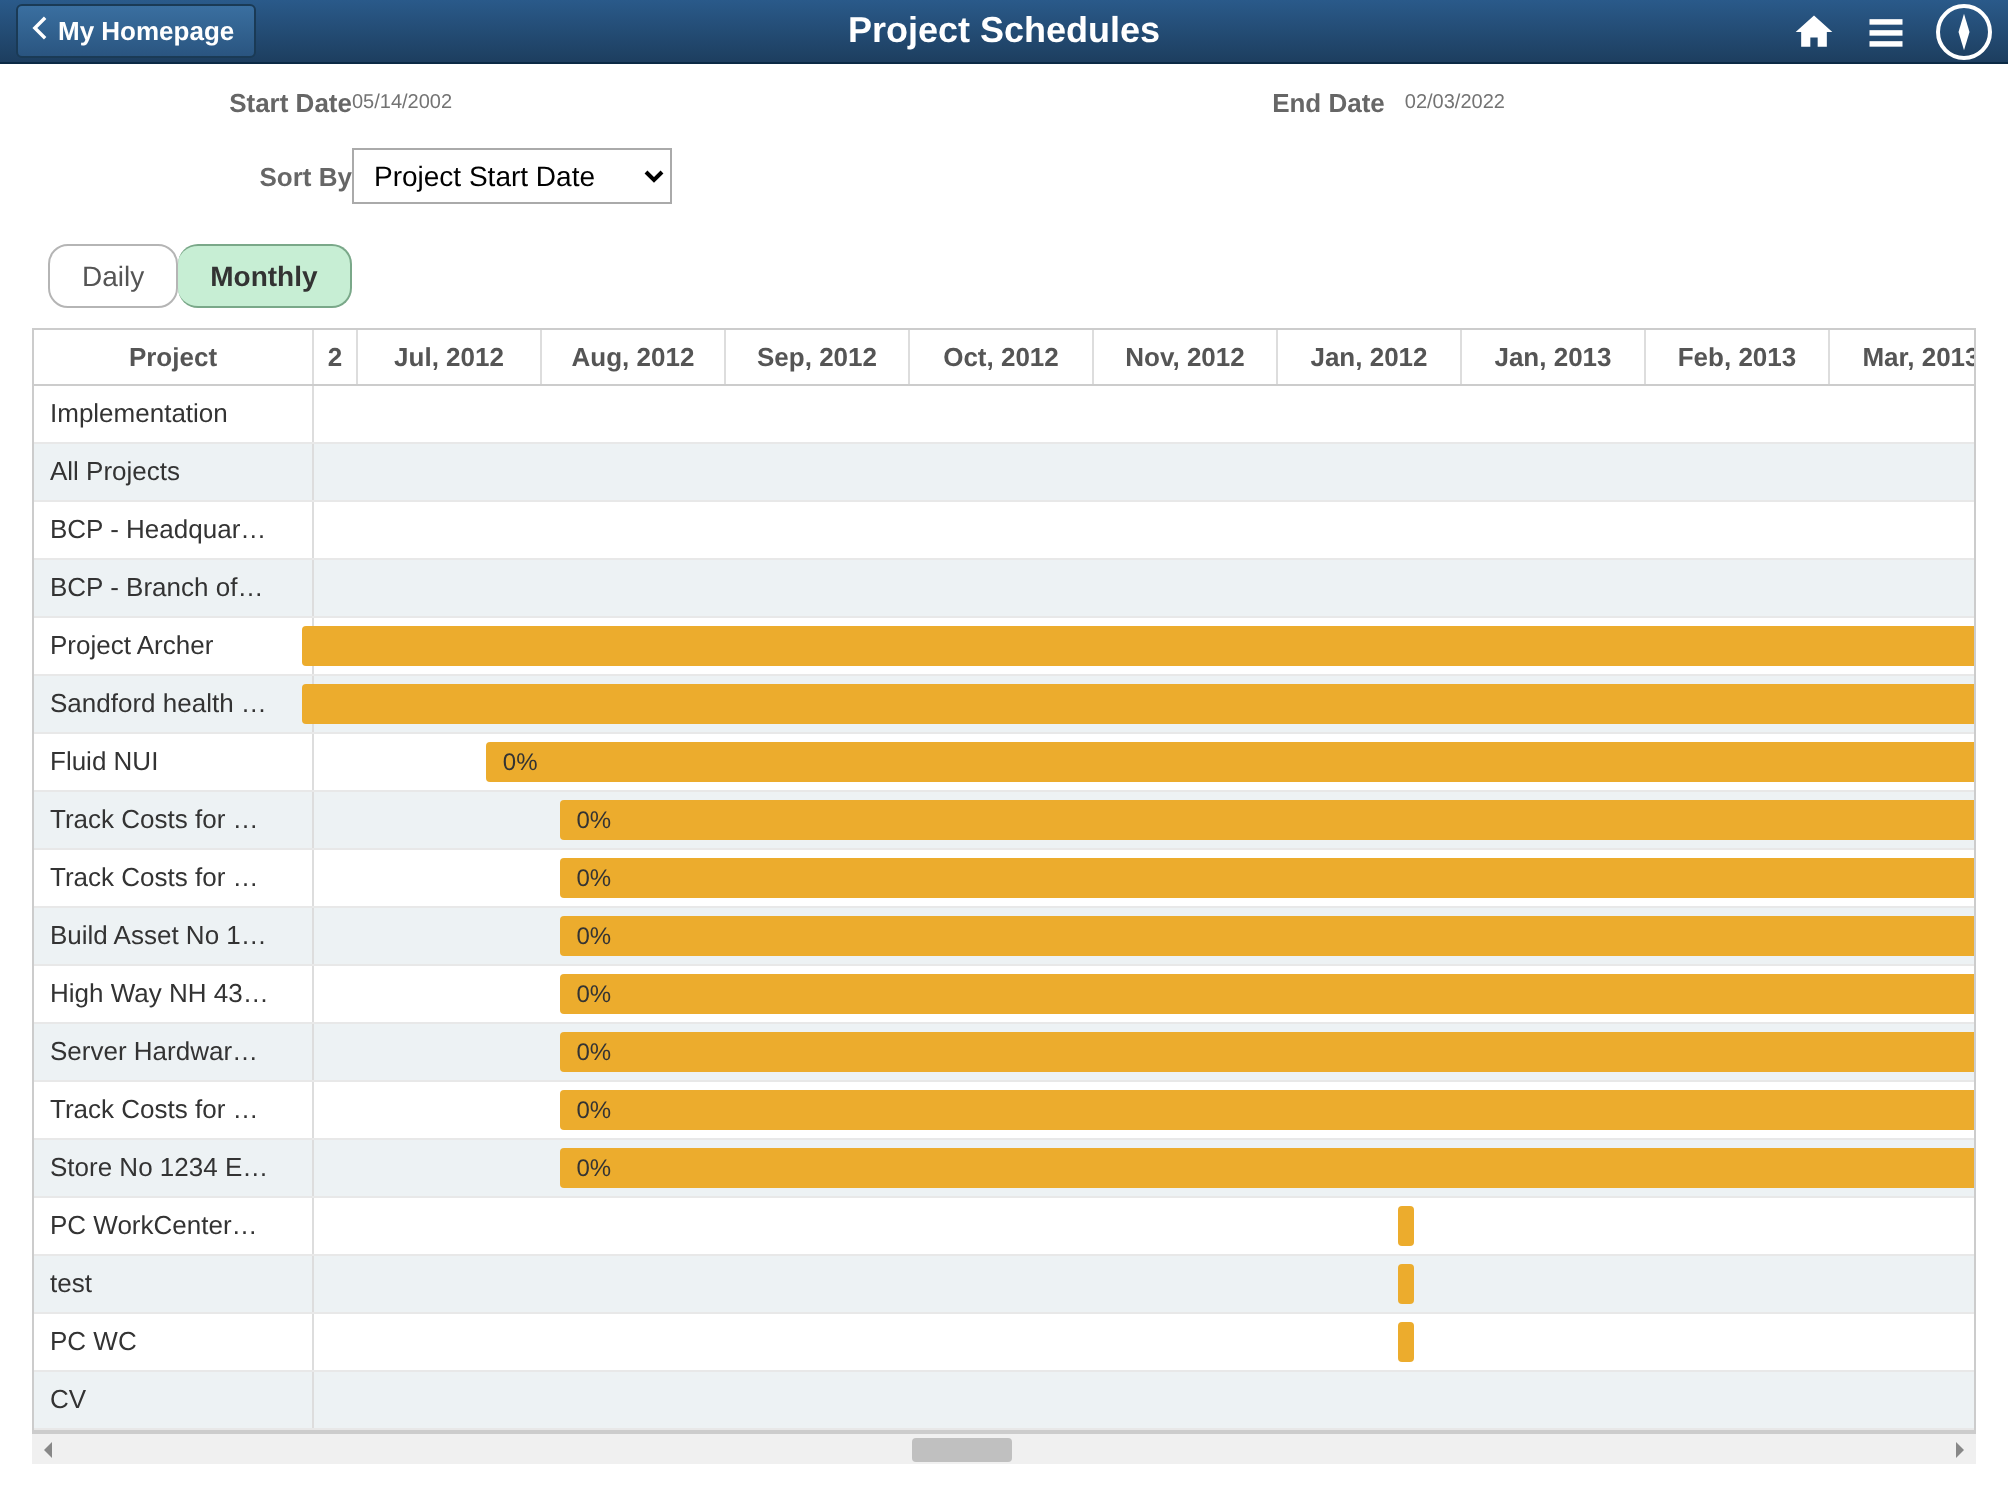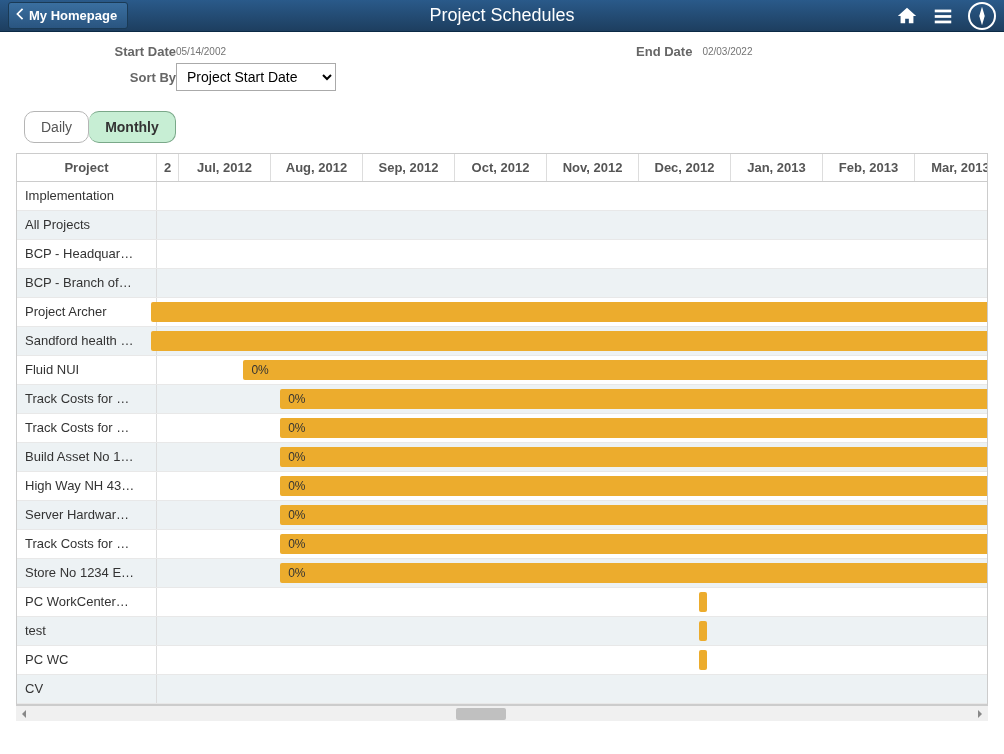--- a/index.html
+++ b/index.html
@@ -27,21 +27,21 @@
     cursor: pointer;
     gap: 4px;
   }
   .back-btn svg { width: 10px; height: 12px; }
   .header-title {
     position: absolute;
     left: 50%;
     transform: translateX(-50%);
     color: #fff;
     font-size: 18px;
-    font-weight: normal;
+    font-weight: bold;
   }
   .header-icons {
     margin-left: auto;
     display: flex;
     gap: 14px;
     align-items: center;
   }
   .header-icons span { cursor: pointer; display: flex; }
   .header-icons svg { width: 22px; height: 22px; fill: #fff; }
   .compass-wrap {
@@ -158,21 +158,21 @@
     <div class="filter-group">
       <div class="filter-label">Start Date</div>
       <div class="filter-value">05/14/2002</div>
     </div>
     <div class="filter-spacer"></div>
     <div class="filter-group">
       <div class="filter-label" style="width:auto;padding-right:10px">End Date</div>
       <div class="filter-value">02/03/2022</div>
     </div>
   </div>
-  <div class="filter-row" style="margin-top:4px">
+  <div class="filter-row" style="margin-top:15px">
     <div class="filter-label">Sort By</div>
     <select class="sort-select">
       <option>Project Start Date</option>
     </select>
   </div>
 </div>
 
 <div class="tabs-row">
   <div class="tab-group">
     <button class="tab-btn">Daily</button>
@@ -185,21 +185,21 @@
     <div class="grid-inner">
       <div class="grid-header-row">
         <div class="gh-cell gh-project">Project</div>
         <div class="gh-cell gh-stub">2</div>
         <div id="month-headers" style="display:flex">
             <div class="gh-cell gh-month">Jul, 2012</div>
             <div class="gh-cell gh-month">Aug, 2012</div>
             <div class="gh-cell gh-month">Sep, 2012</div>
             <div class="gh-cell gh-month">Oct, 2012</div>
             <div class="gh-cell gh-month">Nov, 2012</div>
-            <div class="gh-cell gh-month">Dec, 2012</div>
+            <div class="gh-cell gh-month">Jan, 2012</div>
             <div class="gh-cell gh-month">Jan, 2013</div>
             <div class="gh-cell gh-month">Feb, 2013</div>
             <div class="gh-cell gh-month">Mar, 2013</div>
           </div>
       </div>
       <div id="grid-body">
           <div class="grid-body-row odd">
             <div class="gb-project">Implementation</div>
             <div class="gb-timeline"></div>
           </div>

